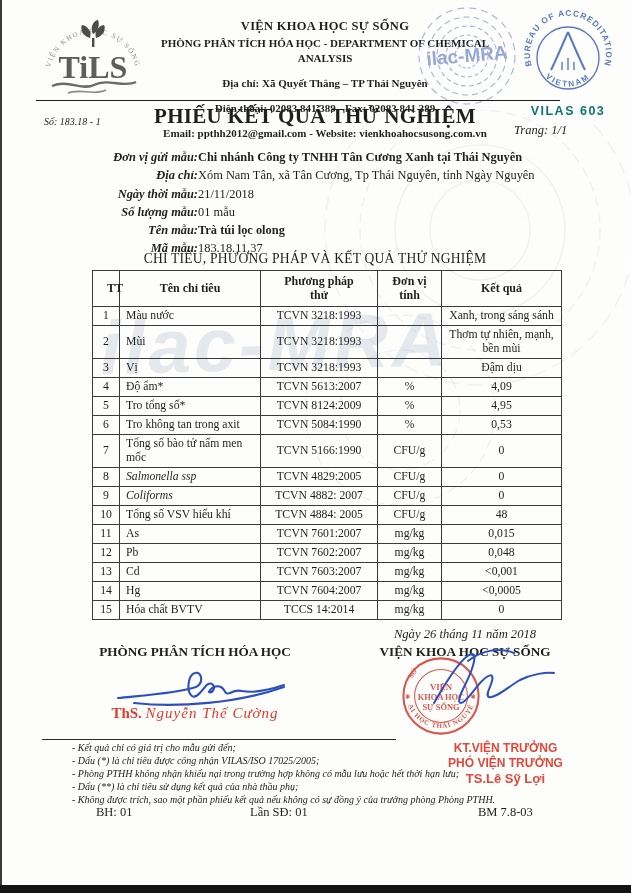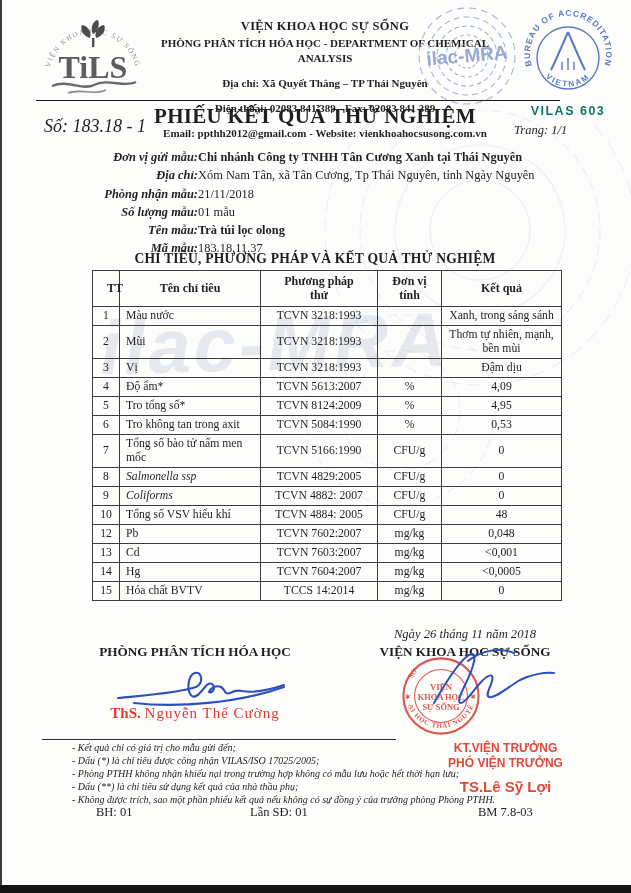--- a/index.html
+++ b/index.html
@@ -21,58 +21,58 @@
 
   .ilac-stamp{left:406px;top:4px;width:122px;height:106px;opacity:.8;}
   .boa-stamp{left:518px;top:8px;width:100px;height:98px;}
   .vilas-label{left:518px;top:104px;width:100px;text-align:center;
     font-family:"Liberation Sans",sans-serif;font-weight:bold;font-size:12.5px;
     color:#0f766e;letter-spacing:1.5px;}
 
   
   .doc-title{left:110px;top:104px;width:410px;text-align:center;
     font-size:21px;font-weight:bold;letter-spacing:.3px;}
-  .doc-no{left:44px;top:116px;font-style:italic;font-size:18px;}
+  .doc-no{left:44px;top:116px;font-style:italic;font-size:10px;}
   .page-no{left:514px;top:123px;font-style:italic;font-size:12.5px;}
 
   
   .sample-info{left:95px;top:150px;width:510px;}
   .info-row{display:flex;height:18.3px;align-items:baseline;text-align:right;}
   .info-label{flex:0 0 103px;font-weight:bold;font-style:italic;font-size:12.4px;}
   .info-value{font-size:12.4px;}
   .info-value.strong{font-weight:bold;}
 
   .section-title{left:0;top:251px;width:630px;text-align:center;
-    font-size:13.6px;font-weight:bold;letter-spacing:.2px;}
+    font-size:13.6px;font-weight:normal;letter-spacing:.2px;}
 
   
   .results-table-wrap{left:92px;top:270px;z-index:2;}
   table.results{border-collapse:collapse;table-layout:fixed;width:469px;background:transparent;}
   table.results th,table.results td{
     border:1px solid #3b3b3b;padding:2px 3px;text-align:center;
     font-size:11.7px;line-height:1.2;vertical-align:middle;}
   table.results th{font-size:12px;font-weight:bold;padding:3px 14px;}
   table.results td.name-col{text-align:left;padding-left:6px;}
   table.results .italic{font-style:italic;}
 
   
   .date-line{left:352px;top:627px;width:226px;text-align:center;font-style:italic;font-size:12.6px;z-index:2;}
   .sig-title-left{left:42px;top:644px;width:306px;text-align:center;font-weight:bold;font-size:13.2px;}
   .sig-title-right{left:352px;top:644px;width:226px;text-align:center;font-weight:bold;font-size:13.2px;}
   .institute-seal{left:401px;top:656px;width:80px;height:80px;opacity:.85;z-index:2;}
   .sig-right{left:420px;top:645px;width:140px;height:70px;z-index:3;}
   .sig-left{left:108px;top:664px;width:185px;height:46px;z-index:3;}
   .signer-left{left:42px;top:705px;width:306px;text-align:center;color:#e03a2c;font-size:15px;z-index:3;}
   .signer-left .prefix{font-weight:bold;font-style:normal;}
-  .signer-left .name{letter-spacing:1px;}
+  .signer-left .name{font-style:italic;letter-spacing:1px;}
   .sign-rule{left:42px;top:739px;width:354px;border-top:1.2px solid #2a2a2a;}
   .roles{left:418px;top:741px;width:175px;text-align:center;color:#e0483a;z-index:3;
     font-family:"Liberation Sans",sans-serif;}
   .role-line{font-size:12px;font-weight:bold;line-height:14.5px;}
-  .right-signer{font-size:15px;font-weight:bold;margin-top:8px;color:#e0483a;}
+  .right-signer{font-size:13px;font-weight:bold;margin-top:1px;color:#e0483a;}
 
   
   .footnotes{left:72px;top:742px;width:440px;z-index:1;}
   .footnote{font-size:10px;font-style:italic;line-height:12.9px;color:#222;}
   .footer-bh{left:72px;top:805px;font-size:12.5px;margin-left:24px;}
   .footer-lansd{left:250px;top:805px;font-size:12.5px;}
   .footer-bm{left:478px;top:805px;font-size:12.5px;}
 
   
   .wm-text{left:100px;top:298px;width:480px;z-index:0;
@@ -166,21 +166,21 @@
   <div class="abs sample-info">
       <div class="info-row">
         <span class="info-label">Đơn vị gửi mẫu:</span>
         <span class="info-value strong">Chi nhánh Công ty TNHH Tân Cương Xanh tại Thái Nguyên</span>
       </div>
       <div class="info-row">
         <span class="info-label">Địa chỉ:</span>
         <span class="info-value">Xóm Nam Tân, xã Tân Cương, Tp Thái Nguyên, tỉnh Ngày Nguyên</span>
       </div>
       <div class="info-row">
-        <span class="info-label">Phòng nhận mẫu:</span>
+        <span class="info-label">Ngày thời mẫu:</span>
         <span class="info-value">21/11/2018</span>
       </div>
       <div class="info-row">
         <span class="info-label">Số lượng mẫu:</span>
         <span class="info-value">01 mẫu</span>
       </div>
       <div class="info-row">
         <span class="info-label">Tên mẫu:</span>
         <span class="info-value strong">Trà túi lọc olong</span>
       </div>
@@ -274,20 +274,27 @@
             <td>0</td>
           </tr>
           <tr>
             <td>10</td>
             <td class="name-col">Tổng số VSV hiếu khí</td>
             <td>TCVN 4884: 2005</td>
             <td>CFU/g</td>
             <td>48</td>
           </tr>
           <tr>
+            <td>11</td>
+            <td class="name-col">As</td>
+            <td>TCVN 7601:2007</td>
+            <td>mg/kg</td>
+            <td>0,015</td>
+          </tr>
+          <tr>
             <td>12</td>
             <td class="name-col">Pb</td>
             <td>TCVN 7602:2007</td>
             <td>mg/kg</td>
             <td>0,048</td>
           </tr>
           <tr>
             <td>13</td>
             <td class="name-col">Cd</td>
             <td>TCVN 7603:2007</td>

